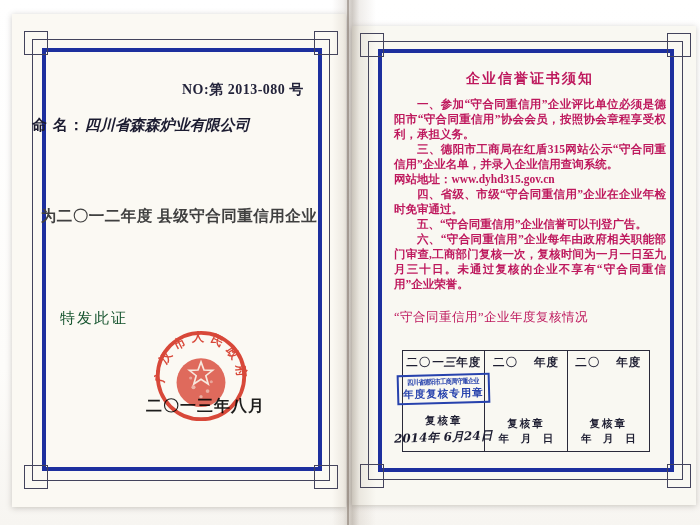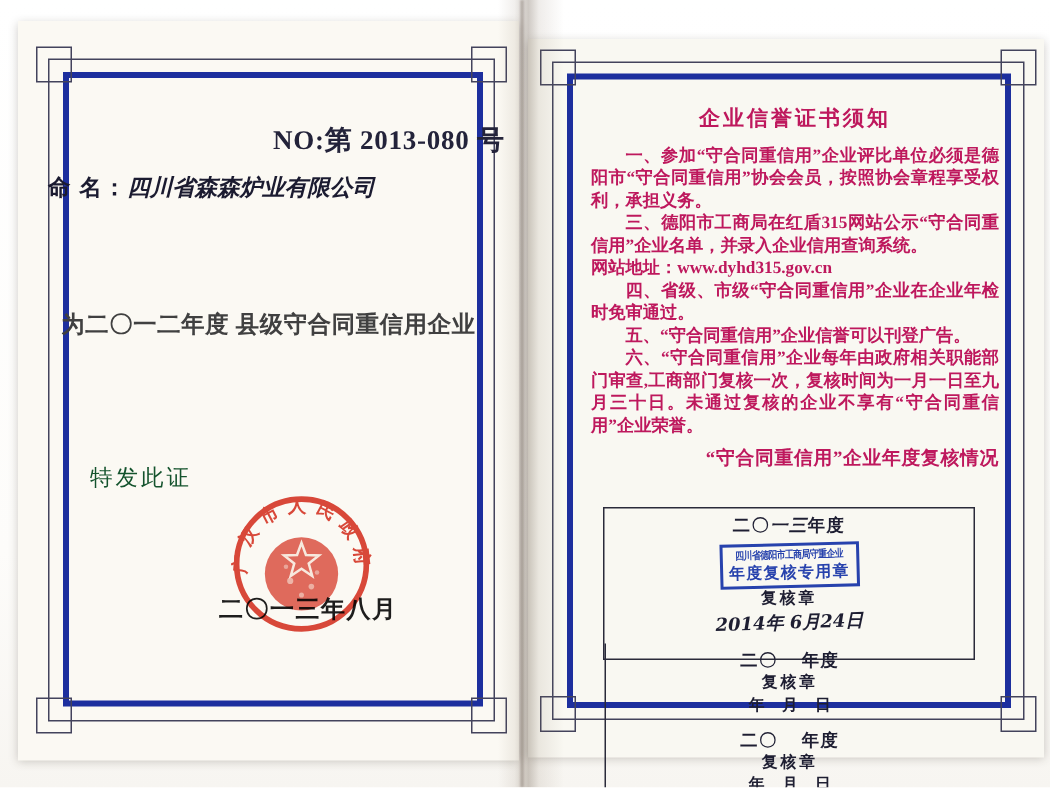--- a/index.html
+++ b/index.html
@@ -20,39 +20,39 @@
   .page-left .thick-frame{left:30px;top:34px;right:24px;bottom:36px;}
   .page-left .csq.tl{left:12px;top:17px;} .page-left .csq.tr{right:8px;top:17px;}
   .page-left .csq.bl{left:12px;bottom:18px;} .page-left .csq.br{right:8px;bottom:18px;}
   
   .page-right .thin-frame{left:16px;top:15px;right:13px;bottom:25px;}
   .page-right .thick-frame{left:26px;top:23px;right:22px;bottom:33px;}
   .page-right .csq.tl{left:8px;top:7px;} .page-right .csq.tr{right:5px;top:7px;}
   .page-right .csq.bl{left:8px;bottom:17px;} .page-right .csq.br{right:5px;bottom:17px;}
 
   
-  .no-line{position:absolute;left:170px;top:67px;font-size:18px;font-weight:bold;color:#23233a;letter-spacing:.5px;}
+  .no-line{position:absolute;left:170px;top:67px;font-size:14px;font-weight:bold;color:#23233a;letter-spacing:.5px;}
   .name-line{position:absolute;left:20px;top:102px;font-size:15px;color:#1b1b30;white-space:nowrap;}
   .name-label{font-weight:bold;letter-spacing:1px;}
   .hand{font-style:italic;font-weight:bold;font-family:"DejaVu Serif","Liberation Serif",serif;}
   .award-line{position:absolute;left:18px;right:18px;top:192px;text-align:center;
     font-size:15.5px;font-weight:bold;color:#404040;letter-spacing:.5px;white-space:nowrap;}
   .issue-line{position:absolute;left:48px;top:295px;font-size:15px;font-weight:normal;color:#14532d;letter-spacing:2px;}
   .seal{position:absolute;left:142px;top:315px;width:94px;height:94px;mix-blend-mode:multiply;opacity:.92;}
   .date-line{position:absolute;left:134px;top:382px;font-size:16px;font-weight:bold;color:#1d1d1d;letter-spacing:1px;mix-blend-mode:multiply;}
 
   
   .rp-content{position:absolute;left:42px;top:44px;width:272px;color:#be185d;}
   .rp-title{text-align:center;font-size:14px;font-weight:bold;letter-spacing:2px;margin:0 0 9px 0;}
   .rp-body p{margin:0;font-size:11.5px;font-weight:bold;line-height:15px;text-align:justify;text-indent:2em;}
   .rp-body p.no-indent{text-indent:0;}
-  .rp-section-title{text-align:right;font-size:12.5px;font-weight:bold;margin-top:5px;white-space:nowrap;letter-spacing:.5px;}
+  .rp-section-title{text-align:left;font-size:12.5px;font-weight:normal;margin-top:17px;white-space:nowrap;letter-spacing:.5px;}
 
-  .review-table{position:absolute;left:50px;top:312px;width:246px;height:100px;
-    border:1.5px solid #2a2a3a;display:flex;color:#1e1e32;flex-direction:column;}
+  .review-table{position:absolute;left:50px;top:324px;width:246px;height:100px;
+    border:1.5px solid #2a2a3a;display:flex;color:#1e1e32;}
   .rt-col{flex:1;display:flex;flex-direction:column;align-items:center;padding:4px 2px 3px 2px;min-width:0;}
   .rt-col + .rt-col{border-left:1.5px solid #2a2a3a;}
   .rt-year{font-size:11.5px;font-weight:bold;letter-spacing:1px;white-space:nowrap;}
   .year-fill{display:inline-block;min-width:16px;text-align:center;font-style:italic;}
   .stamp{margin-top:4px;border:2px solid #2742ad;padding:1px 2px;color:#2742ad;
     transform:rotate(-1.5deg);text-align:center;background:rgba(255,255,255,.0);}
   .stamp-l1{font-size:7px;font-weight:bold;letter-spacing:-.5px;white-space:nowrap;transform:scaleX(.85);}
   .stamp-l2{font-size:10.5px;font-weight:bold;letter-spacing:1px;white-space:nowrap;}
   .rt-seal-label{margin-top:auto;font-size:10.5px;font-weight:bold;letter-spacing:2px;}
   .rt-date{font-size:10.5px;font-weight:bold;margin:1px 0 2px 0;word-spacing:9px;white-space:nowrap;}

